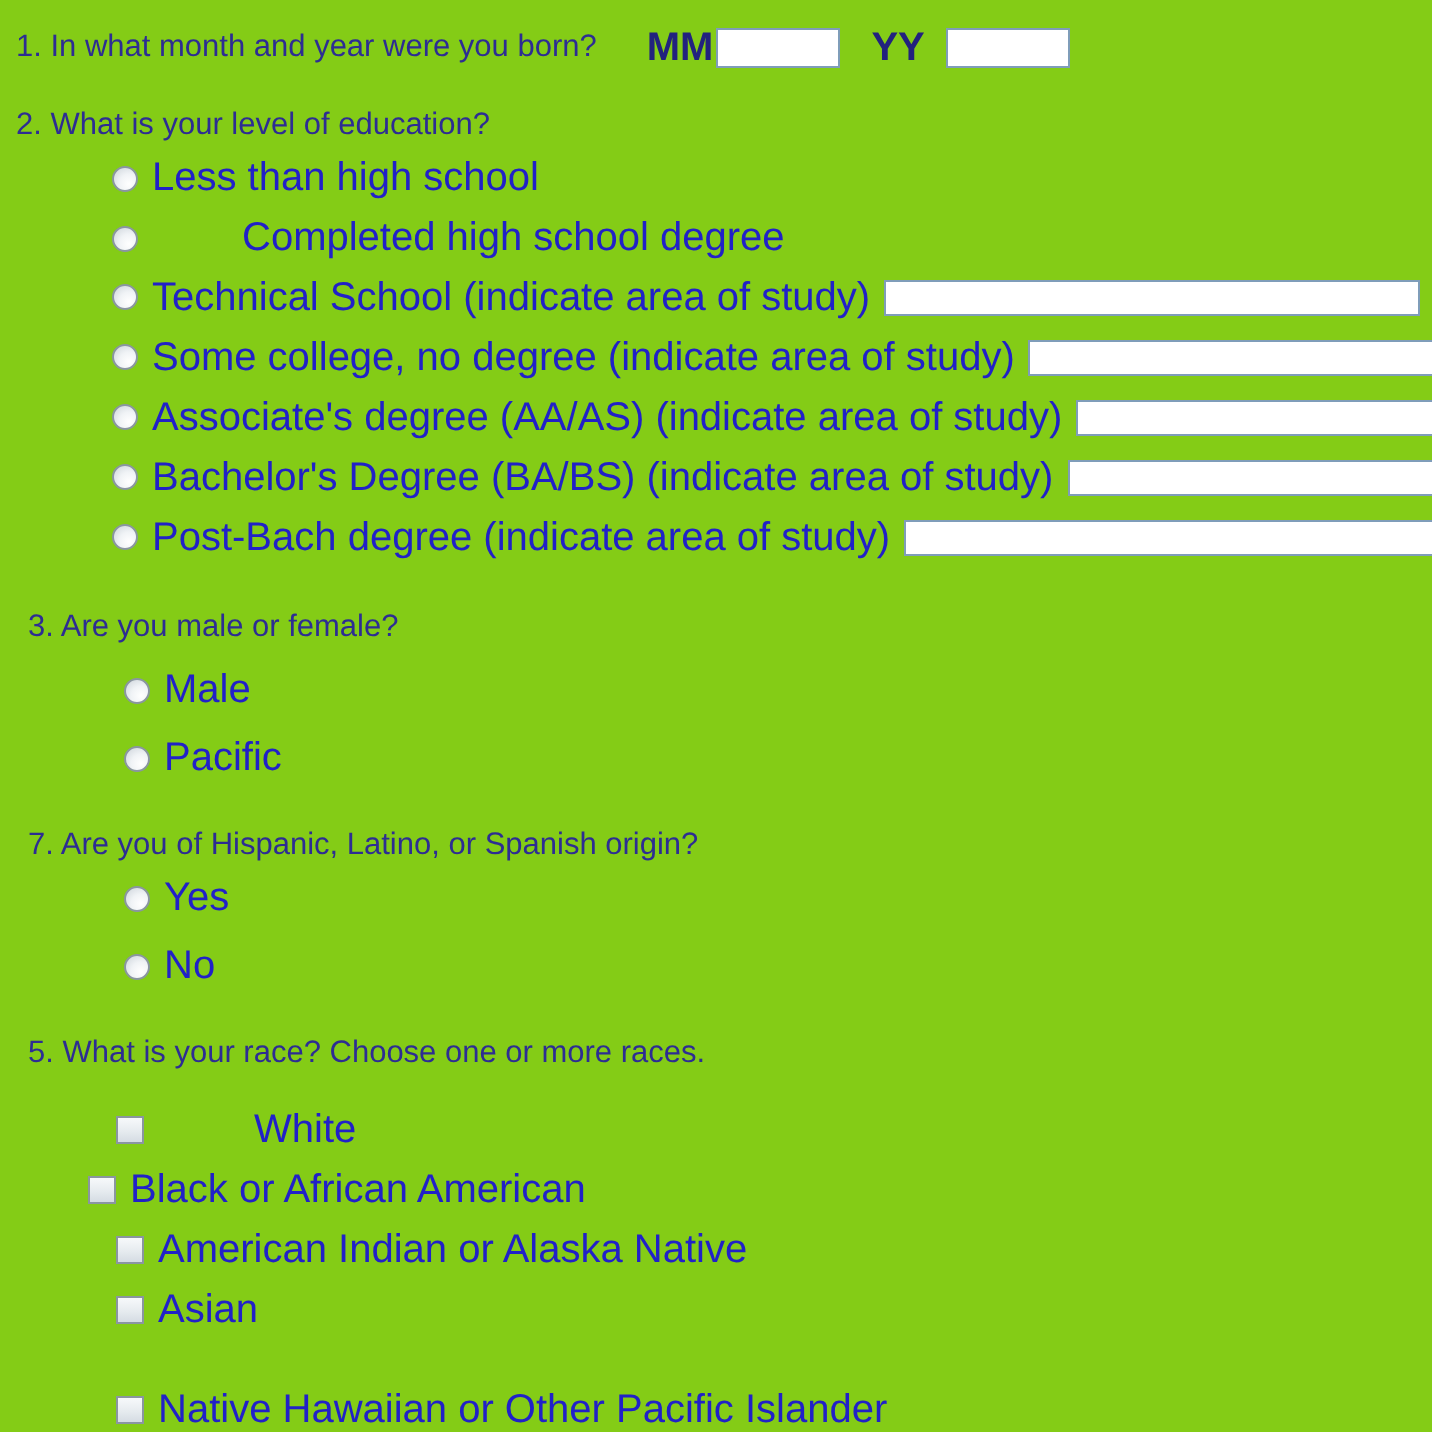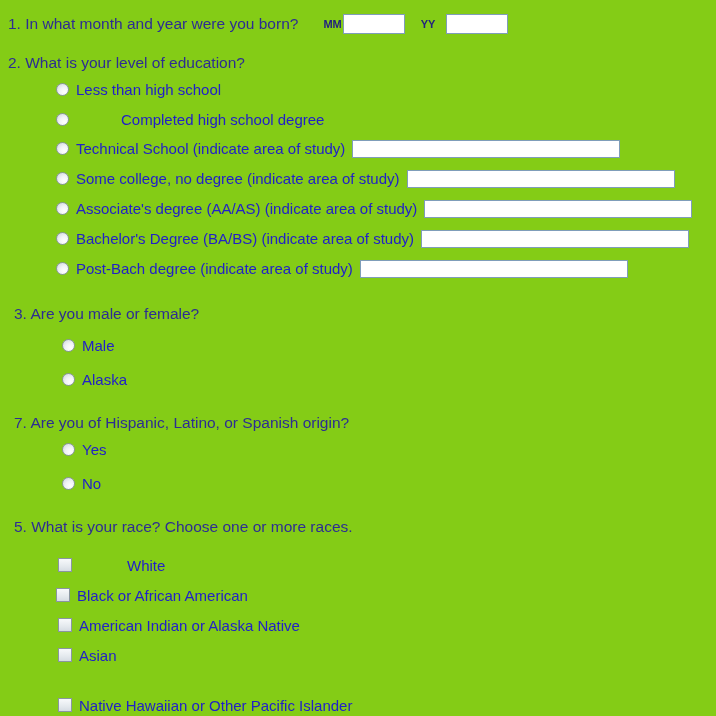--- a/index.html
+++ b/index.html
@@ -28,27 +28,27 @@
     font-size: 15.5px;
     line-height: 20px;
     color: #2D2D93;
     white-space: nowrap;
   }
   .q1text {
     font-size: 15.5px;
     color: #2D2D93;
   }
   .mmyy {
-    font-size: 11px;
+    font-size: 20px;
     color: #22227E;
     font-weight: bold;
   }
   
   .olabel {
-    font-size: 15px;
+    font-size: 20px;
     color: #2121C8;
     margin-left: 7px;
   }
   
   .dbox {
     width: 56px;
     height: 18px;
     border: 1px solid #7F9DB9;
     background: #ffffff;
     padding: 0 2px;
@@ -147,21 +147,21 @@
 
   <div class="qh" style="left:14px; top:304px;">3. Are you male or female?</div>
 
   <div class="row" style="left:62px; top:336px; height:18px;">
     <span class="radio"></span>
     <span class="olabel">Male</span>
   </div>
 
   <div class="row" style="left:62px; top:370px; height:18px;">
     <span class="radio"></span>
-    <span class="olabel">Alaska</span>
+    <span class="olabel">Pacific</span>
   </div>
 
   <div class="qh" style="left:14px; top:413px;">7. Are you of Hispanic, Latino, or Spanish origin?</div>
 
   <div class="row" style="left:62px; top:440px; height:18px;">
     <span class="radio"></span>
     <span class="olabel">Yes</span>
   </div>
 
   <div class="row" style="left:62px; top:474px; height:18px;">
@@ -169,21 +169,21 @@
     <span class="olabel">No</span>
   </div>
 
   <div class="qh" style="left:14px; top:517px;">5. What is your race? Choose one or more races.</div>
 
   <div class="row" style="left:58px; top:556px; height:18px;gap:48px;">
     <span class="cb"></span>
     <span class="olabel">White</span>
   </div>
 
-  <div class="row" style="left:56px; top:586px; height:18px;align-items:center;">
+  <div class="row" style="left:44px; top:586px; height:18px;align-items:center;">
     <span class="cb"></span>
     <span class="olabel">Black or African American</span>
   </div>
 
   <div class="row" style="left:58px; top:616px; height:18px;">
     <span class="cb"></span>
     <span class="olabel">American Indian or Alaska Native</span>
   </div>
 
   <div class="row" style="left:58px; top:646px; height:18px;">

